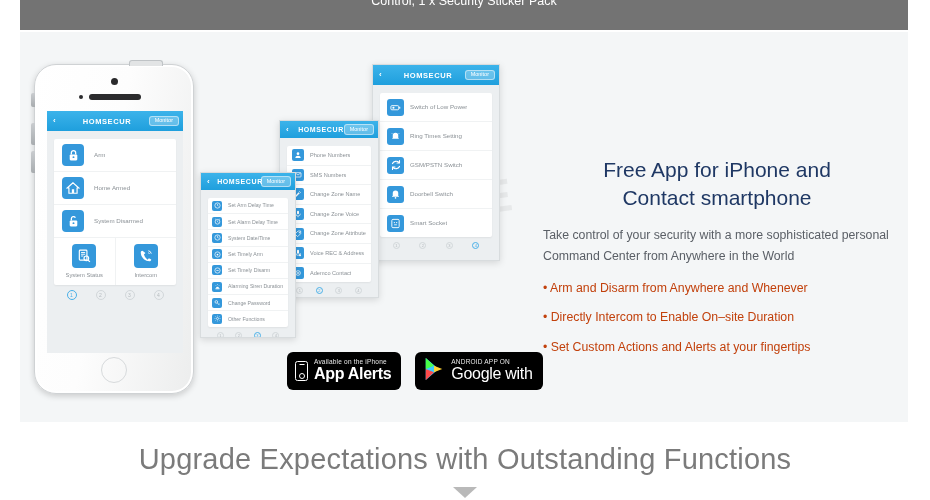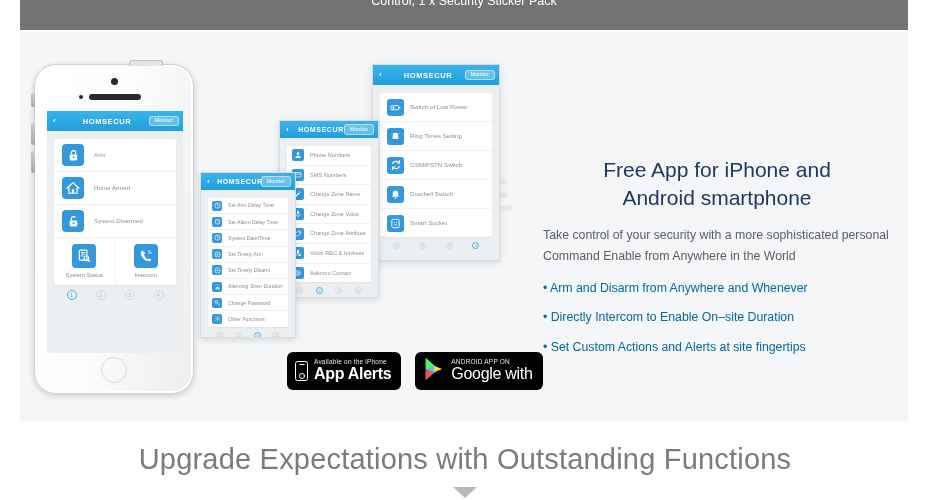--- a/index.html
+++ b/index.html
@@ -180,21 +180,21 @@
   
   .right { position:absolute; left:543px; top:120px; width:348px;margin-top:36px; }
   .r-title {
     font-size:21px; color:#1f3864; text-align:center; line-height:1.35;
     font-weight:normal;
   }
   .r-para {
     margin-top:12px; font-size:12.3px; color:#5a5f66; line-height:1.72;
   }
   .r-bullets { margin-top:12px; }
-  .r-bullet { font-size:12.3px; color:#0369a1; line-height:1.5; margin-bottom:11px; }
+  .r-bullet { font-size:12.3px; color:#c2410c; line-height:1.5; margin-bottom:11px; }
 
   
   .bottom-head {
     position:absolute; left:0; top:443px; width:930px; text-align:center;
     font-size:29px; color:#7b7b7b; font-weight:300;
     letter-spacing:.2px;
     font-family:Liberation Sans, sans-serif;
   }
   .caret {
     position:absolute; left:50%; top:487px; transform:translateX(-50%);
@@ -550,26 +550,26 @@
       <span class="badge-txt">
         <span class="badge-top">ANDROID APP ON</span>
         <span class="badge-big thin">Google with</span>
       </span>
     </div>
   </div>
 
   <div class="right">
     <div class="r-title">
       <div>Free App for iPhone and</div>
-      <div>Android smartphone</div>
-    </div>
-    <p class="r-para">Take control of your security with a more sophisticated personal Command Enable from Anywhere in the World</p>
+      <div>Contact smartphone</div>
+    </div>
+    <p class="r-para">Take control of your security with a more sophisticated personal Command Center from Anywhere in the World</p>
     <div class="r-bullets">
       <div class="r-bullet">• Arm and Disarm from Anywhere and Whenever</div>
       <div class="r-bullet">• Directly Intercom to Enable On–site Duration</div>
-      <div class="r-bullet">• Set Custom Actions and Alerts at site fingertips</div>
+      <div class="r-bullet">• Set Custom Actions and Alerts at your fingertips</div>
     </div>
   </div>
 
   <div class="bottom-head">Upgrade Expectations with Outstanding Functions</div>
   <div class="caret"></div>
 
 </div>
 
 </body></html>

